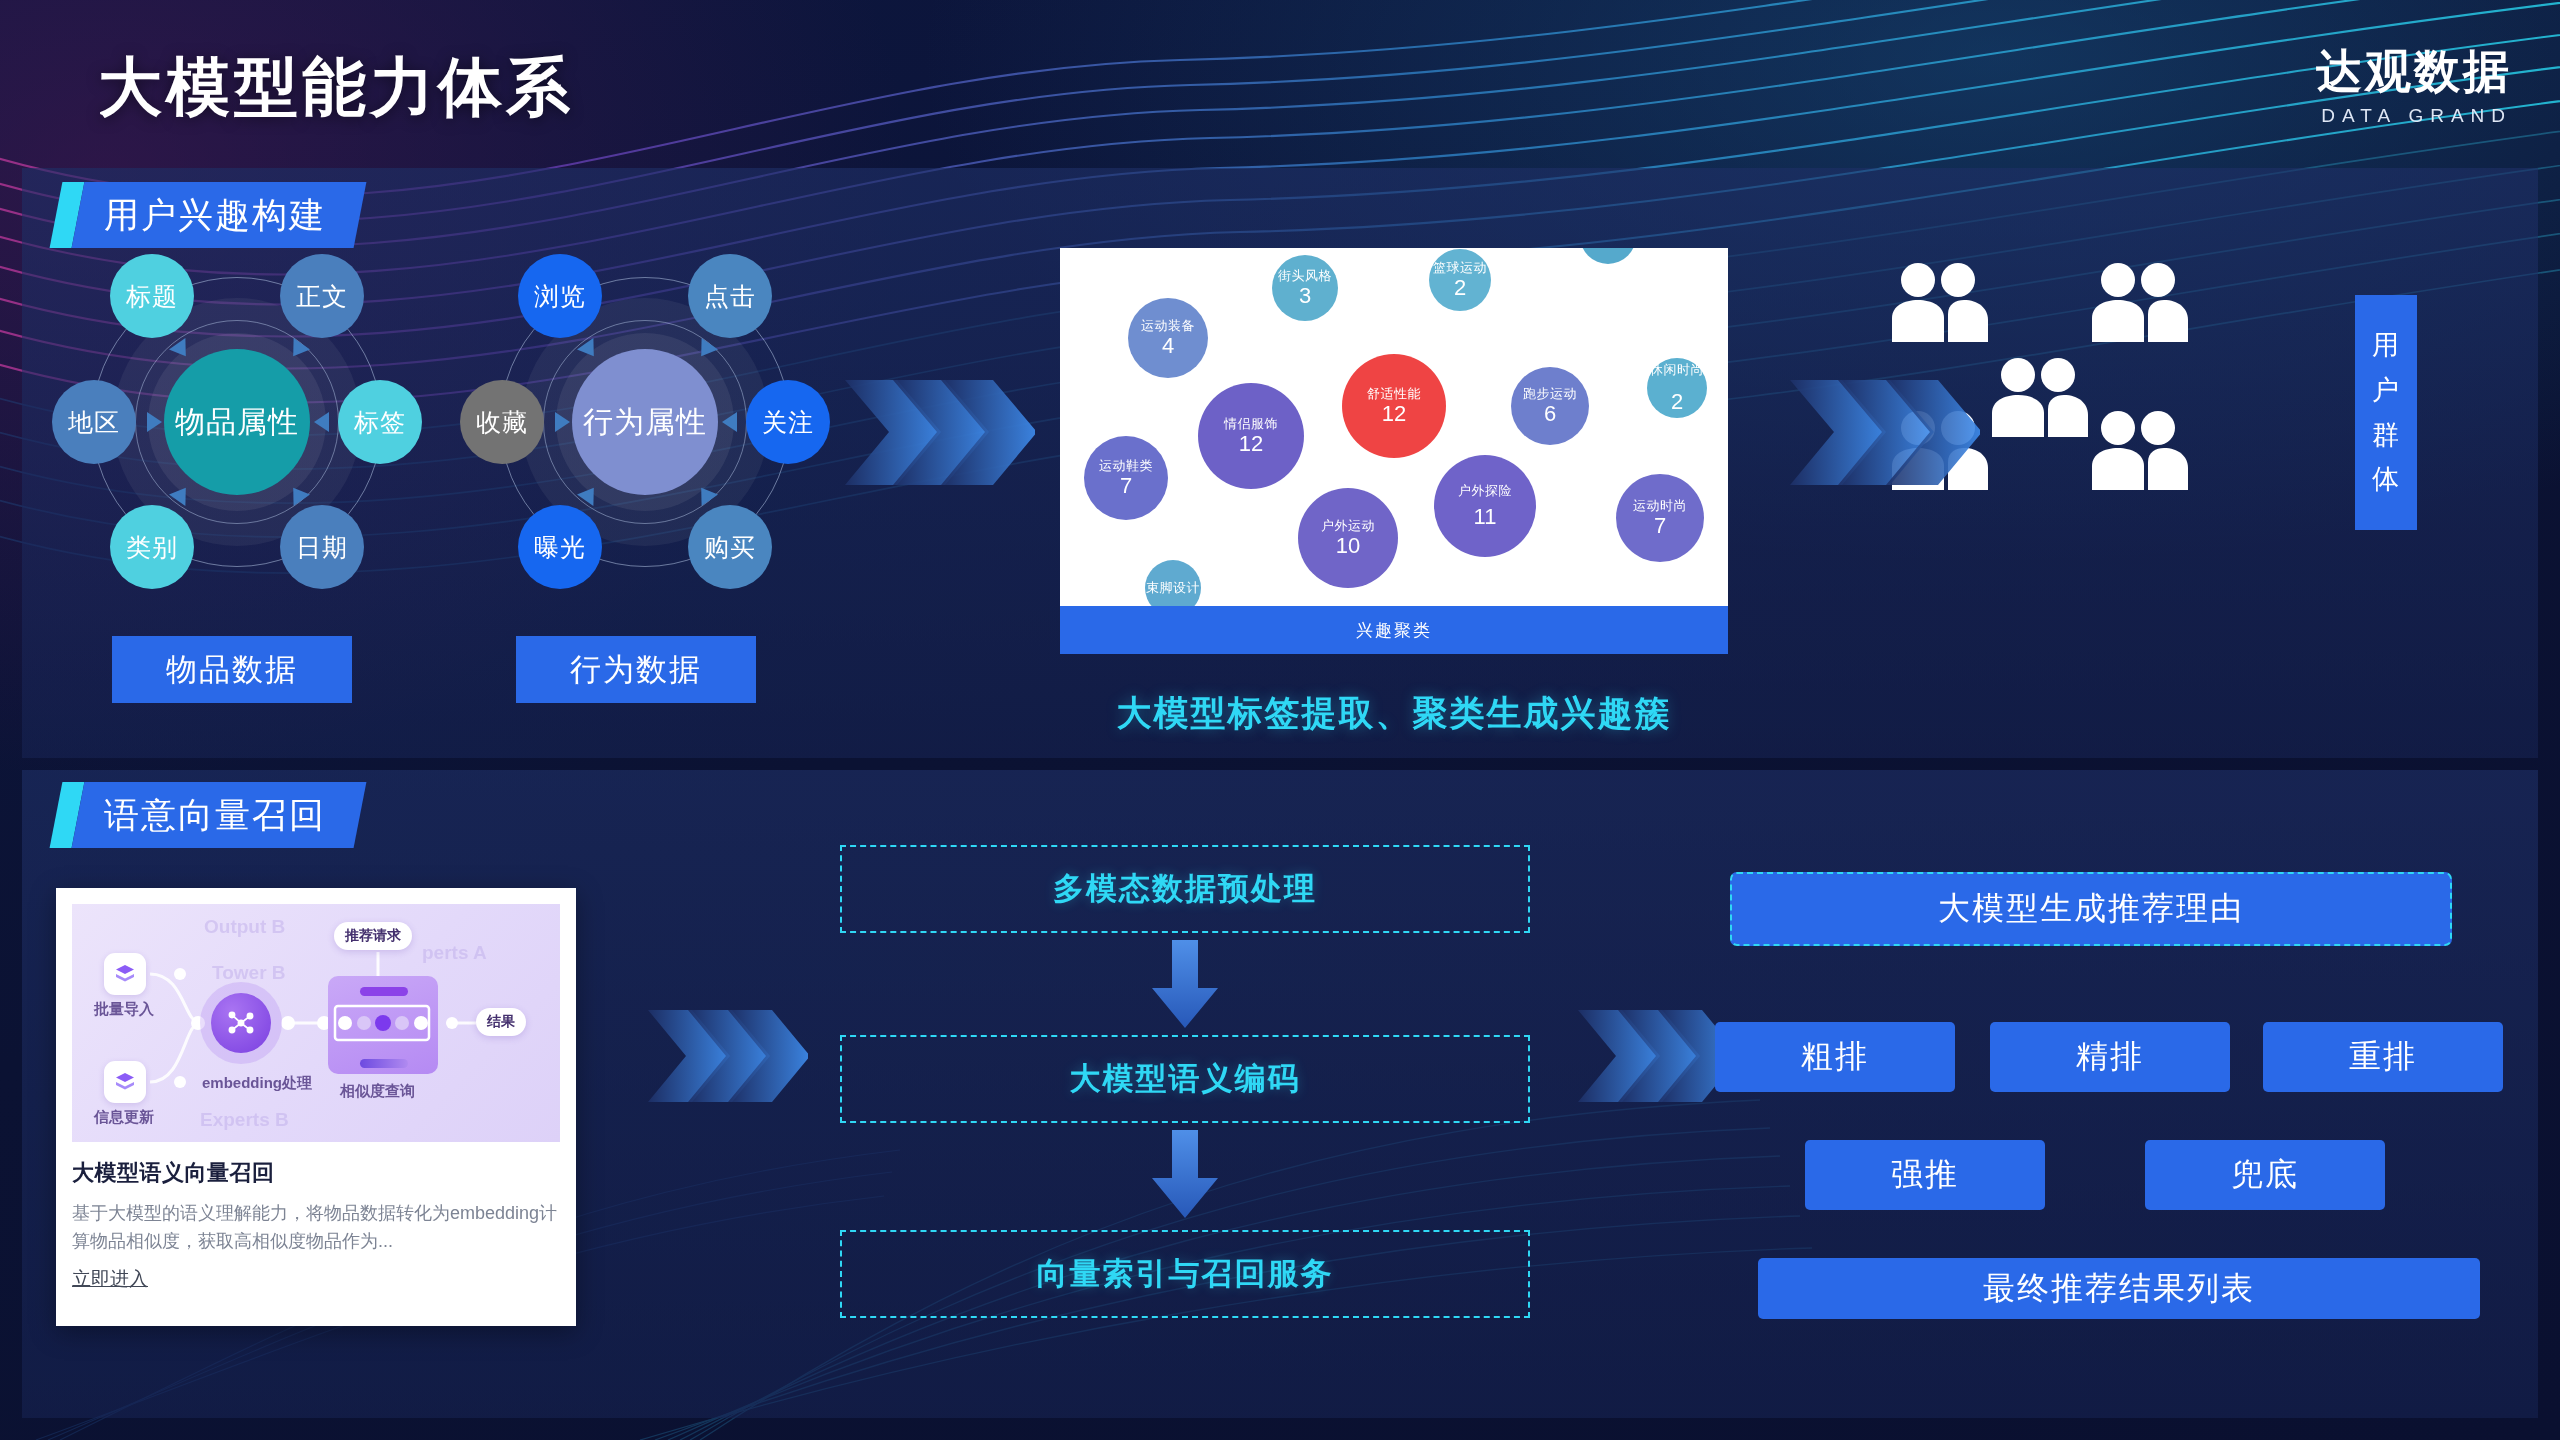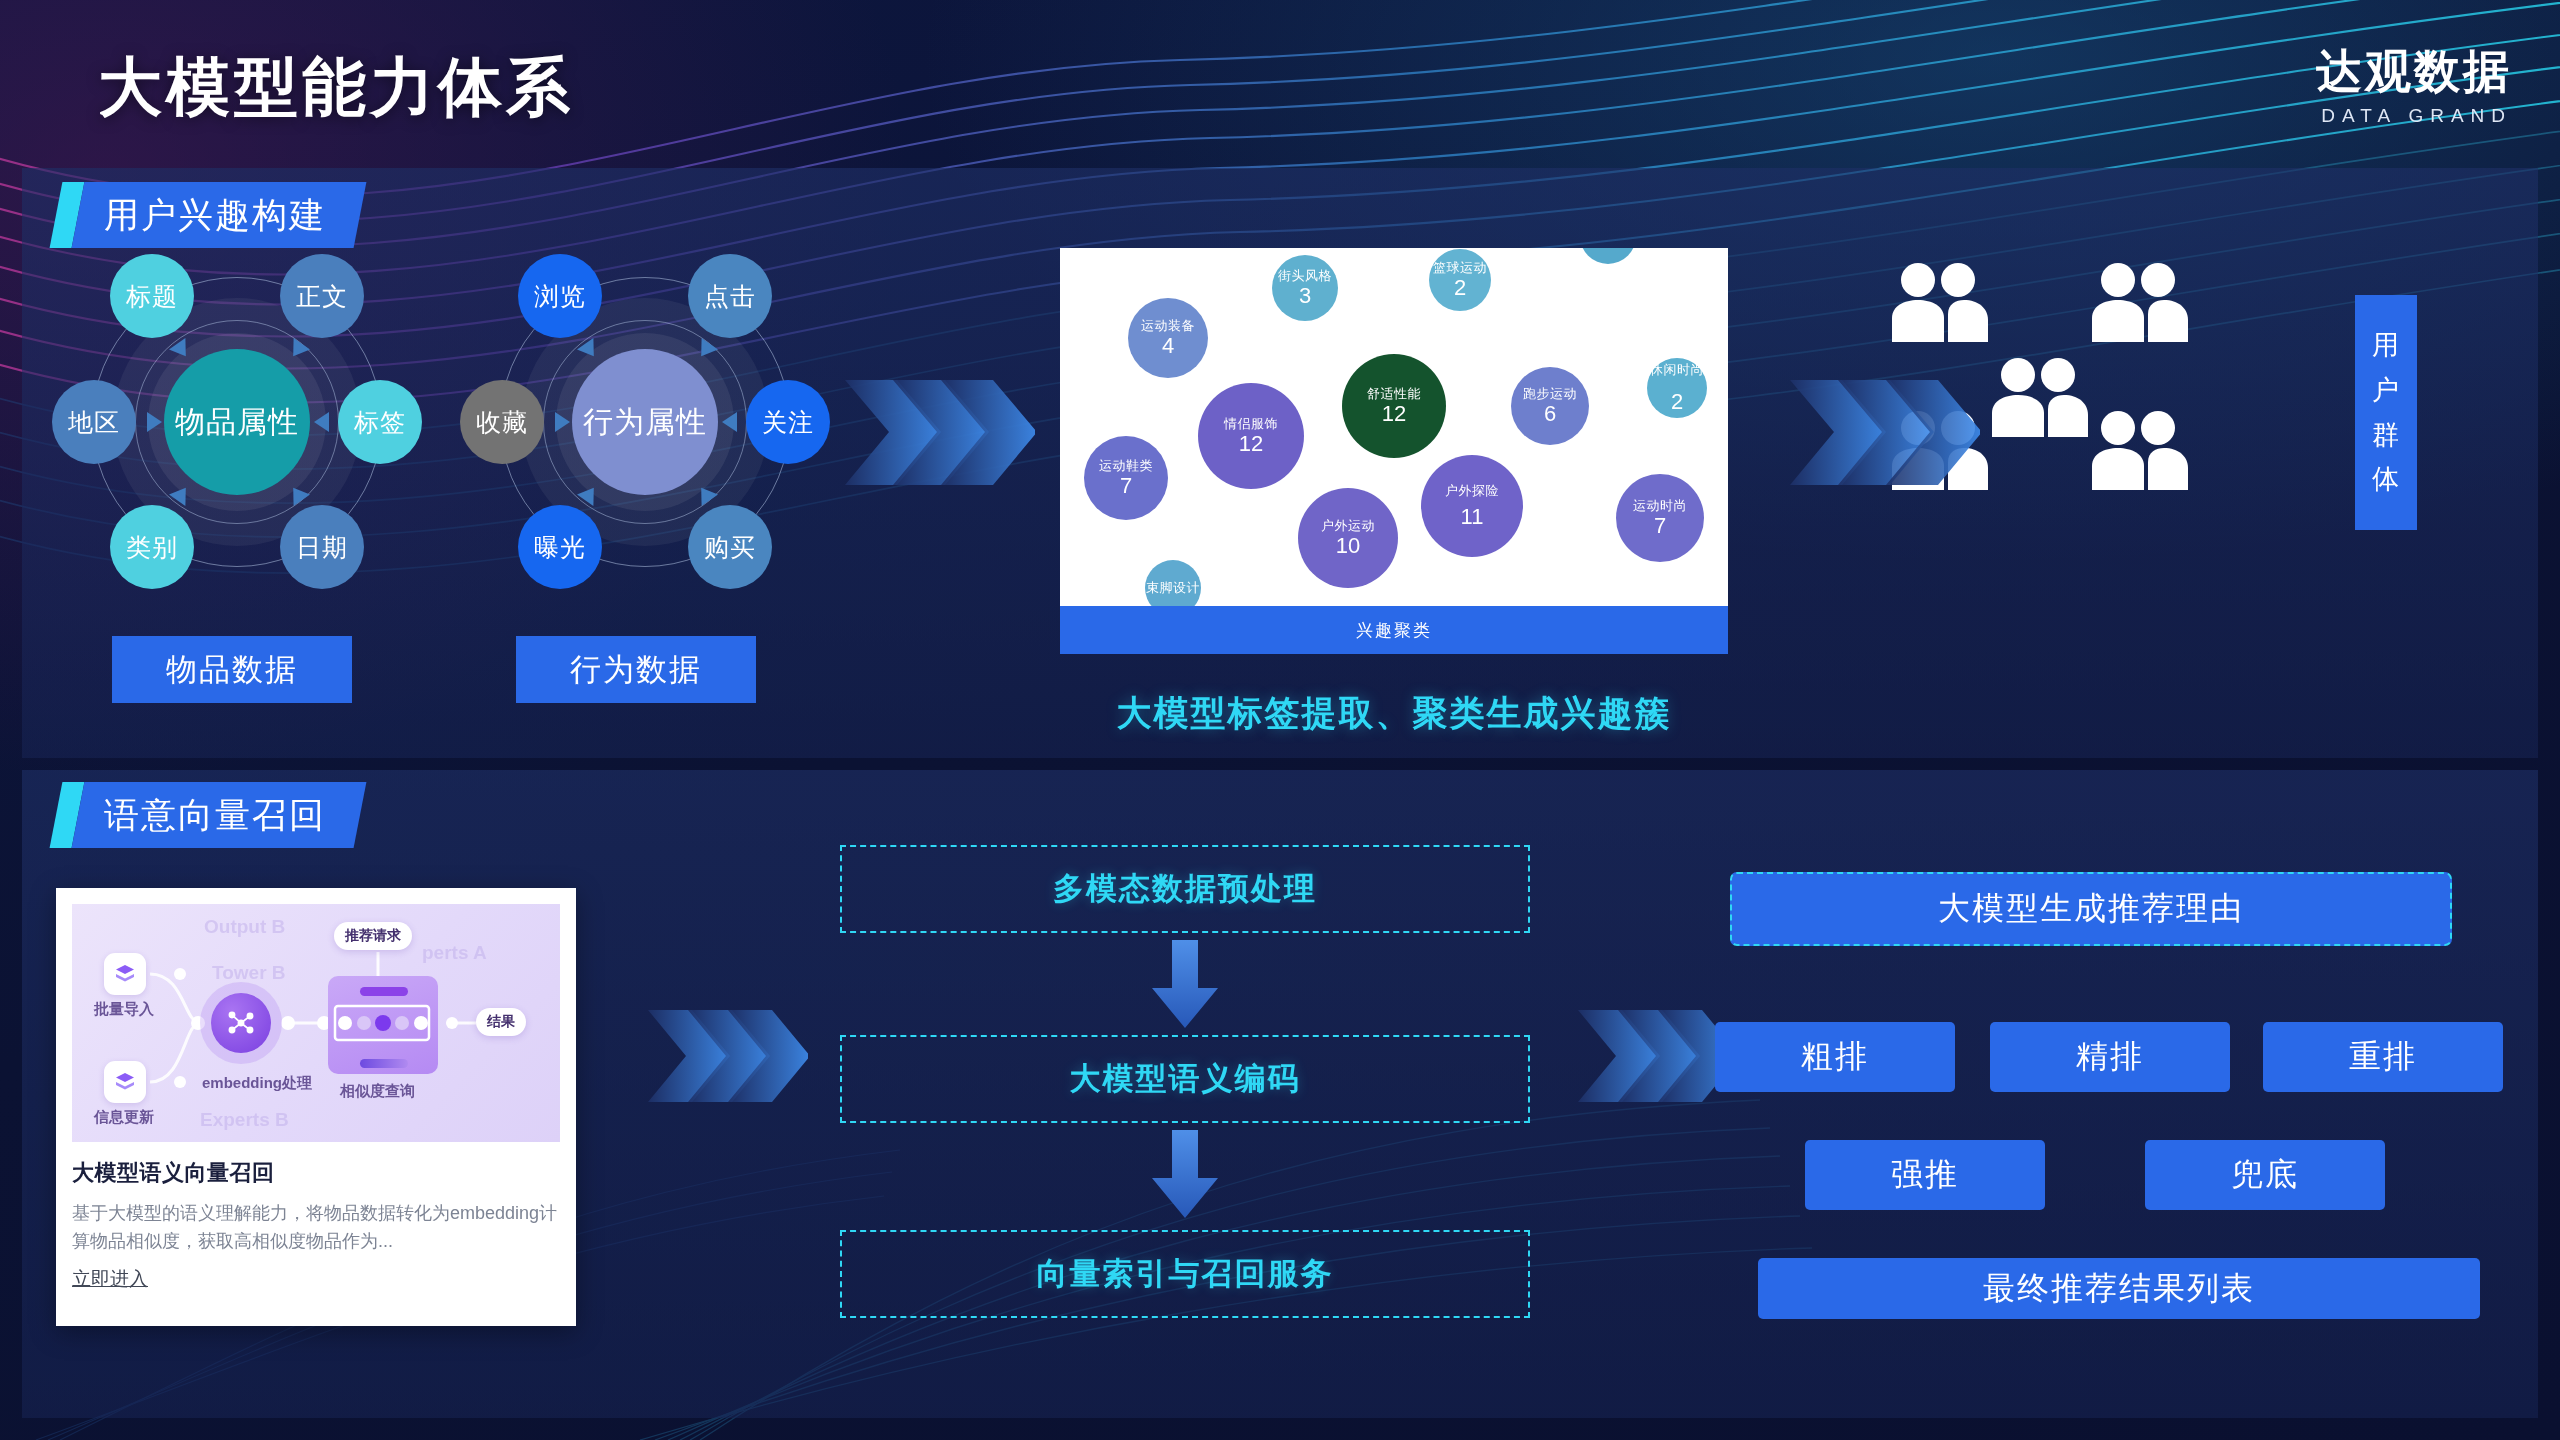--- a/index.html
+++ b/index.html
@@ -359,41 +359,41 @@
         <span class="bl">篮球运动</span>
         <span class="bv">2</span>
       </div>
       <div class="bubble" style="left: 520px; top: -40px; width: 56px; height: 56px; background: rgb(85, 169, 204);">
         <span class="bv">2</span>
       </div>
       <div class="bubble" style="left: 587px; top: 110px; width: 60px; height: 60px; background: rgb(91, 176, 208); gap: 12px;">
         <span class="bl">休闲时尚</span>
         <span class="bv">2</span>
       </div>
-      <div class="bubble" style="left: 282px; top: 106px; width: 104px; height: 104px; background: #14532d;">
+      <div class="bubble" style="left: 282px; top: 106px; width: 104px; height: 104px; background: #ef4444;">
         <span class="bl">舒适性能</span>
         <span class="bv">12</span>
       </div>
       <div class="bubble" style="left: 451px; top: 119px; width: 78px; height: 78px; background: rgb(110, 127, 205);">
         <span class="bl">跑步运动</span>
         <span class="bv">6</span>
       </div>
       <div class="bubble" style="left: 138px; top: 135px; width: 106px; height: 106px; background: rgb(109, 97, 199);">
         <span class="bl">情侣服饰</span>
         <span class="bv">12</span>
       </div>
       <div class="bubble" style="left: 24px; top: 188px; width: 84px; height: 84px; background: rgb(106, 112, 204);">
         <span class="bl">运动鞋类</span>
         <span class="bv">7</span>
       </div>
       <div class="bubble" style="left: 238px; top: 240px; width: 100px; height: 100px; background: rgb(112, 101, 200);">
         <span class="bl">户外运动</span>
         <span class="bv">10</span>
       </div>
-      <div class="bubble" style="left: 361px; top: 207px; width: 102px; height: 102px; background: rgb(111, 99, 201); gap: 6px;">
+      <div class="bubble" style="left: 374px; top: 207px; width: 102px; height: 102px; background: rgb(111, 99, 201); gap: 6px;">
         <span class="bl">户外探险</span>
         <span class="bv">11</span>
       </div>
       <div class="bubble" style="left: 556px; top: 226px; width: 88px; height: 88px; background: rgb(111, 108, 203);">
         <span class="bl">运动时尚</span>
         <span class="bv">7</span>
       </div>
       <div class="bubble" style="left: 85px; top: 312px; width: 56px; height: 56px; background: rgb(95, 170, 208);">
         <span class="bl">束脚设计</span>
       </div>

